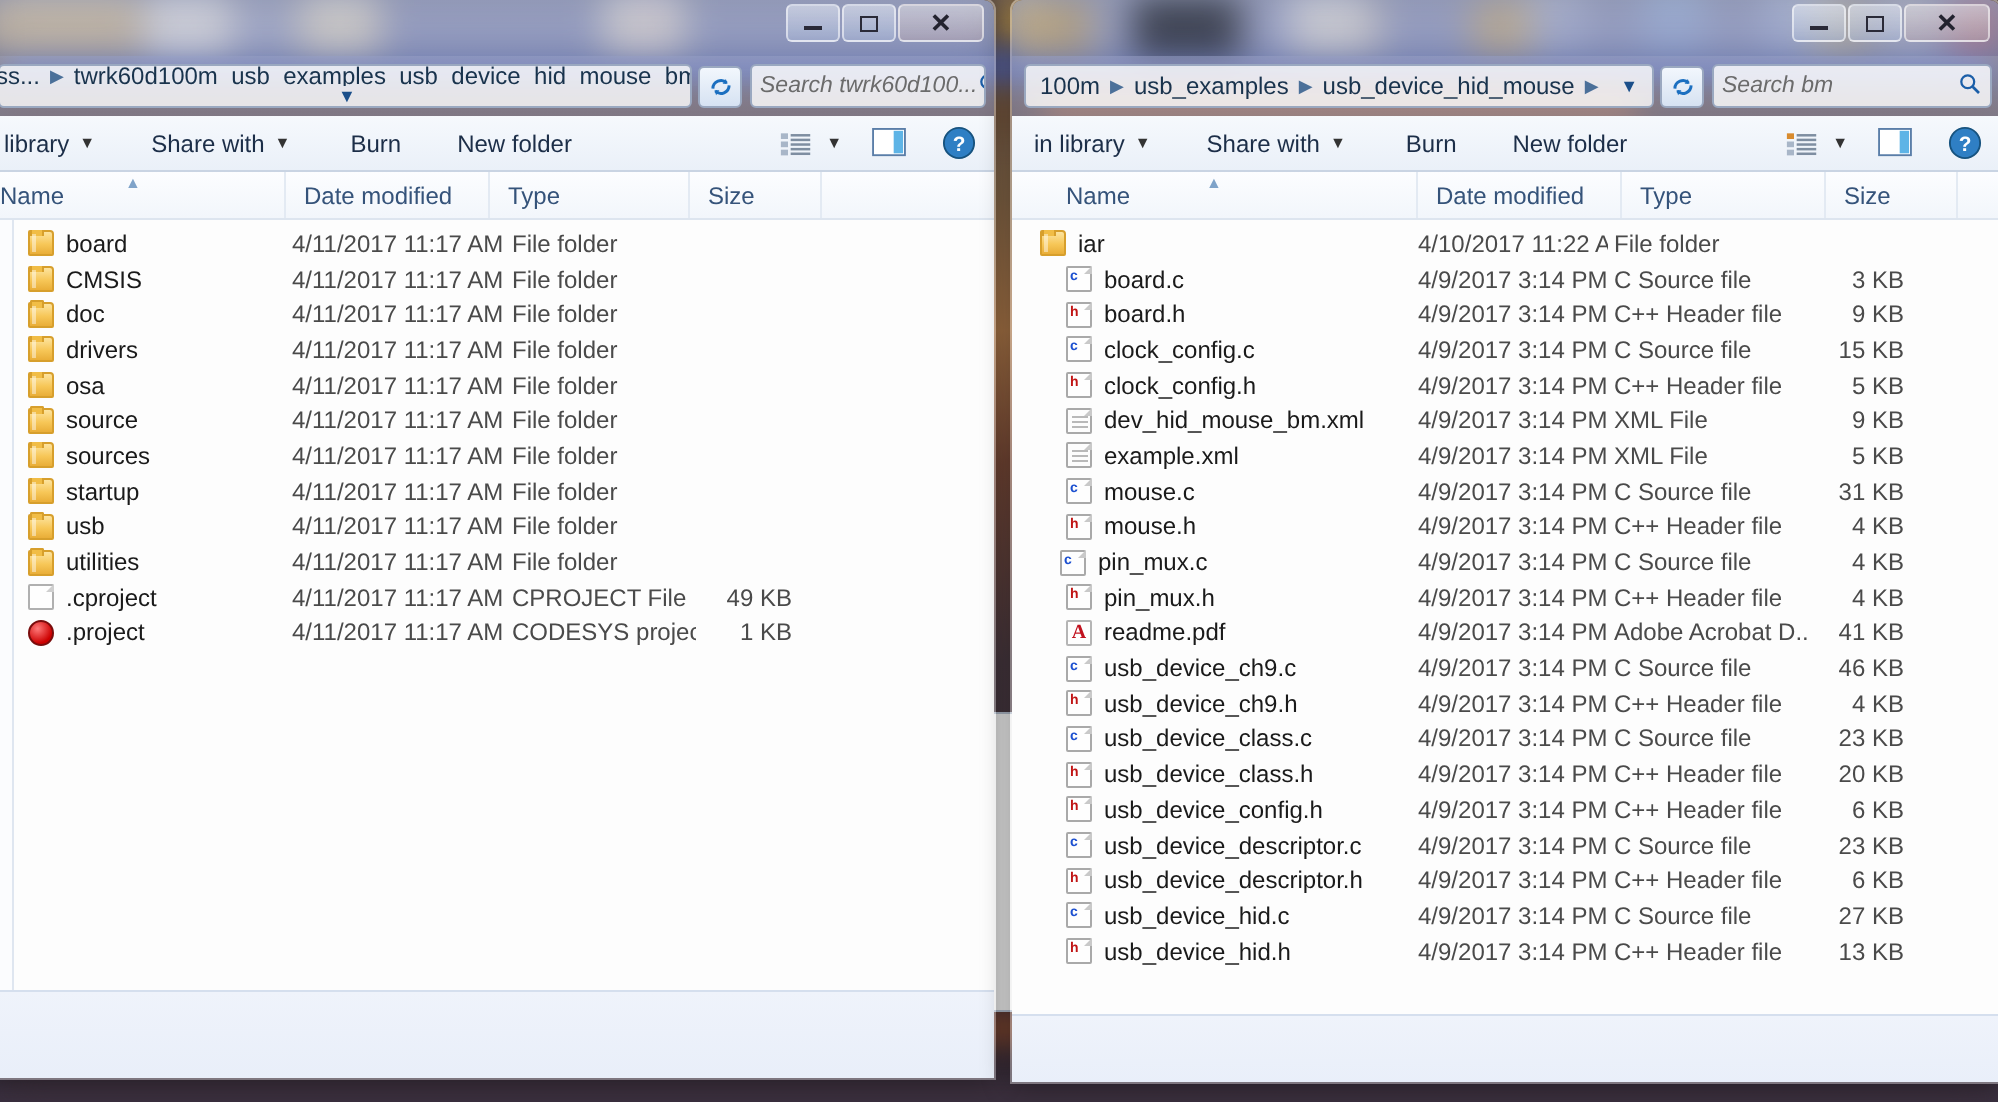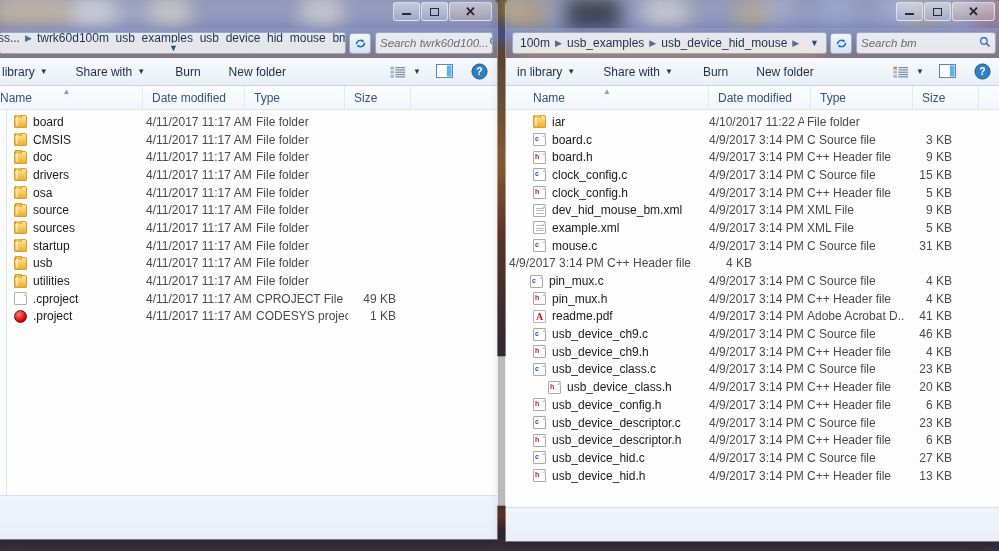--- a/index.html
+++ b/index.html
@@ -608,21 +608,21 @@
     </div>
     <div class="ch" style="width:66px;">
       <span>Size</span>
     </div>
     <div class="ch" style="flex:1;border-right:none;"></div>
   </div>
 
   <div class="listwrap" style="height:397px;">
     <div id="right-rows" style="padding-top:3px;">
         <div class="row">
-          <span class="cell-name" style="width:200px;padding-left:27px;text-align:right;">
+          <span class="cell-name" style="width:200px;padding-left:14px;text-align:right;">
             <span class="ic ic-folder"></span>
             <span>iar</span>
           </span>
           <span class="cell-date" style="width:98px;">4/10/2017 11:22 AM</span>
           <span class="cell-type" style="width:100px;">File folder</span>
           <span class="cell-size" style="width:60px;"></span>
         </div>
         <div class="row">
           <span class="cell-name" style="width:200px;padding-left:27px;">
             <span class="ic ic-doc c">
@@ -694,20 +694,26 @@
             <span class="ic ic-doc c">
               <span class="badge">c</span>
             </span>
             <span>mouse.c</span>
           </span>
           <span class="cell-date" style="width:98px;">4/9/2017 3:14 PM</span>
           <span class="cell-type" style="width:100px;">C Source file</span>
           <span class="cell-size" style="width:60px;">31 KB</span>
         </div>
         <div class="row">
+          <span class="cell-name" style="width:200px;padding-left:27px;">
+            <span class="ic ic-doc h">
+              <span class="badge">h</span>
+            </span>
+            <span>mouse.h</span>
+          </span>
           <span class="cell-date" style="width:98px;">4/9/2017 3:14 PM</span>
           <span class="cell-type" style="width:100px;">C++ Header file</span>
           <span class="cell-size" style="width:60px;">4 KB</span>
         </div>
         <div class="row">
           <span class="cell-name" style="width:200px;padding-left:24px;">
             <span class="ic ic-doc c">
               <span class="badge">c</span>
             </span>
             <span>pin_mux.c</span>
@@ -765,21 +771,21 @@
             <span class="ic ic-doc c">
               <span class="badge">c</span>
             </span>
             <span>usb_device_class.c</span>
           </span>
           <span class="cell-date" style="width:98px;">4/9/2017 3:14 PM</span>
           <span class="cell-type" style="width:100px;">C Source file</span>
           <span class="cell-size" style="width:60px;">23 KB</span>
         </div>
         <div class="row">
-          <span class="cell-name" style="width:200px;padding-left:42px;">
+          <span class="cell-name" style="width:200px;padding-left:27px;">
             <span class="ic ic-doc h">
               <span class="badge">h</span>
             </span>
             <span>usb_device_class.h</span>
           </span>
           <span class="cell-date" style="width:98px;">4/9/2017 3:14 PM</span>
           <span class="cell-type" style="width:100px;">C++ Header file</span>
           <span class="cell-size" style="width:60px;">20 KB</span>
         </div>
         <div class="row">

